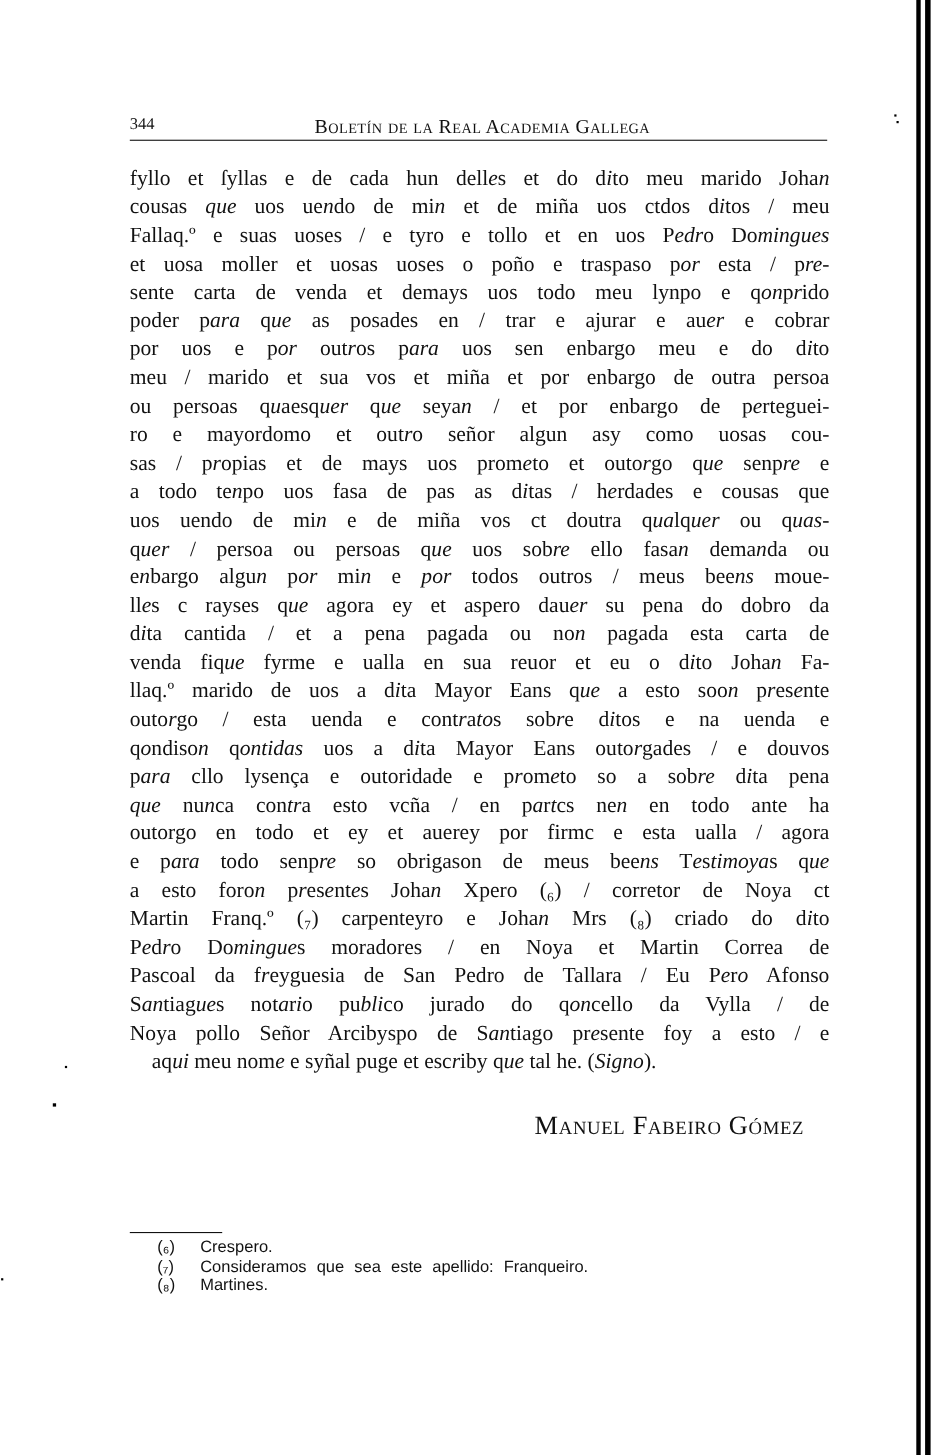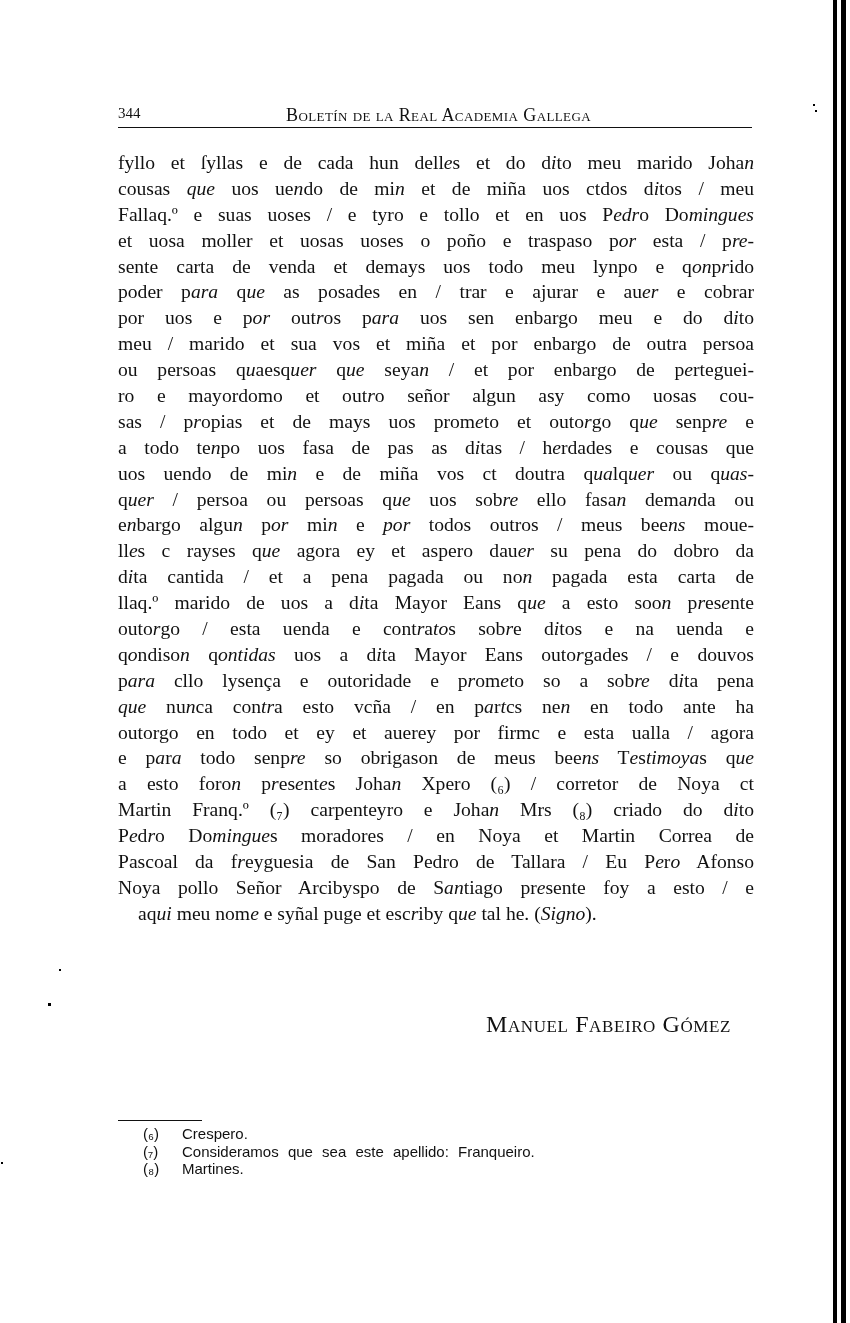--- a/index.html
+++ b/index.html
@@ -80,31 +80,33 @@
     <span class="line">meu / marido et sua vos et miña et por enbargo de outra persoa</span>
     <span class="line">ou persoas q<i>u</i>aesq<i>uer</i> q<i>ue</i> seya<i>n</i> / et por enbargo de p<i>e</i>rteguei-</span>
     <span class="line">ro e mayordomo et out<i>r</i>o señor algun asy como uosas cou-</span>
     <span class="line">sas / p<i>r</i>opias et de mays uos prom<i>e</i>to et outo<i>r</i>go q<i>ue</i> senp<i>re</i> e</span>
     <span class="line">a todo te<i>n</i>po uos fasa de pas as d<i>i</i>tas / h<i>e</i>rdades e cousas que</span>
     <span class="line">uos uendo de mi<i>n</i> e de miña vos ct doutra q<i>ua</i>lq<i>uer</i> ou q<i>uas</i>-</span>
     <span class="line">q<i>uer</i> / persoa ou persoas q<i>ue</i> uos sob<i>re</i> ello fasa<i>n</i> dema<i>n</i>da ou</span>
     <span class="line">e<i>n</i>bargo algu<i>n</i> p<i>or</i> mi<i>n</i> e <i>por</i> todos outros / meus bee<i>ns</i> moue-</span>
     <span class="line">ll<i>e</i>s c rayses q<i>ue</i> agora ey et aspero dau<i>er</i> su pena do dobro da</span>
     <span class="line">d<i>i</i>ta cantida / et a pena pagada ou no<i>n</i> pagada esta carta de</span>
+    <span class="line">venda fiq<i>ue</i> fyrme e ualla en sua reuor et eu o d<i>i</i>to Joha<i>n</i> Fa-</span>
     <span class="line">llaq.º marido de uos a d<i>i</i>ta Mayor Eans q<i>ue</i> a esto soo<i>n</i> p<i>r</i>es<i>e</i>nte</span>
     <span class="line">outo<i>r</i>go / esta uenda e cont<i>r</i>a<i>to</i>s sob<i>r</i>e d<i>i</i>tos e na uenda e</span>
     <span class="line">q<i>o</i>ndiso<i>n</i> q<i>ontidas</i> uos a d<i>i</i>ta Mayor Eans outo<i>r</i>gades / e douvos</span>
     <span class="line">p<i>ara</i> cllo lysença e outoridade e p<i>r</i>om<i>e</i>to so a sob<i>re</i> d<i>i</i>ta pena</span>
     <span class="line"><i>que</i> nu<i>n</i>ca con<i>tr</i>a esto vcña / en p<i>a</i>r<i>t</i>cs ne<i>n</i> en todo ante ha</span>
     <span class="line">outorgo en todo et ey et auerey por firmc e esta ualla / agora</span>
     <span class="line">e p<i>a</i>r<i>a</i> todo senp<i>re</i> so obrigason de meus bee<i>ns</i> T<i>e</i>s<i>timoya</i>s q<i>ue</i></span>
     <span class="line">a esto foro<i>n</i> p<i>r</i>es<i>e</i>nt<i>e</i>s Joha<i>n</i> Xpero (₆) / corretor de Noya ct</span>
     <span class="line">Martin Franq.º (₇) carpenteyro e Joha<i>n</i> Mrs (₈) criado do d<i>i</i>to</span>
     <span class="line">P<i>e</i>d<i>r</i>o Do<i>mingue</i>s moradores / en Noya et Martin Correa de</span>
     <span class="line">Pascoal da f<i>r</i>eyguesia de San Pedro de Tallara / Eu P<i>e</i>r<i>o</i> Afonso</span>
+    <span class="line">S<i>an</i>tiag<i>ue</i>s not<i>a</i>r<i>i</i>o pu<i>bli</i>co jurado do q<i>on</i>cello da Vylla / de</span>
     <span class="line">Noya pollo Señor Arcibyspo de S<i>an</i>tiago pr<i>e</i>sente foy a esto / e</span>
     <span class="line last">aq<i>ui</i> meu nom<i>e</i> e syñal puge et esc<i>r</i>iby q<i>ue</i> tal he. (<i>Signo</i>).</span>
   </div>
 
 <div class="signature">Manuel Fabeiro Gómez</div>
 
 <div class="footnote-rule"></div>
 <div class="footnotes" id="footnotes">
     <span class="fn"><span class="fn-marker">(₆)</span><span class="fn-text">Crespero.</span></span>
     <span class="fn"><span class="fn-marker">(₇)</span><span class="fn-text">Consideramos que sea este apellido: Franqueiro.</span></span>

